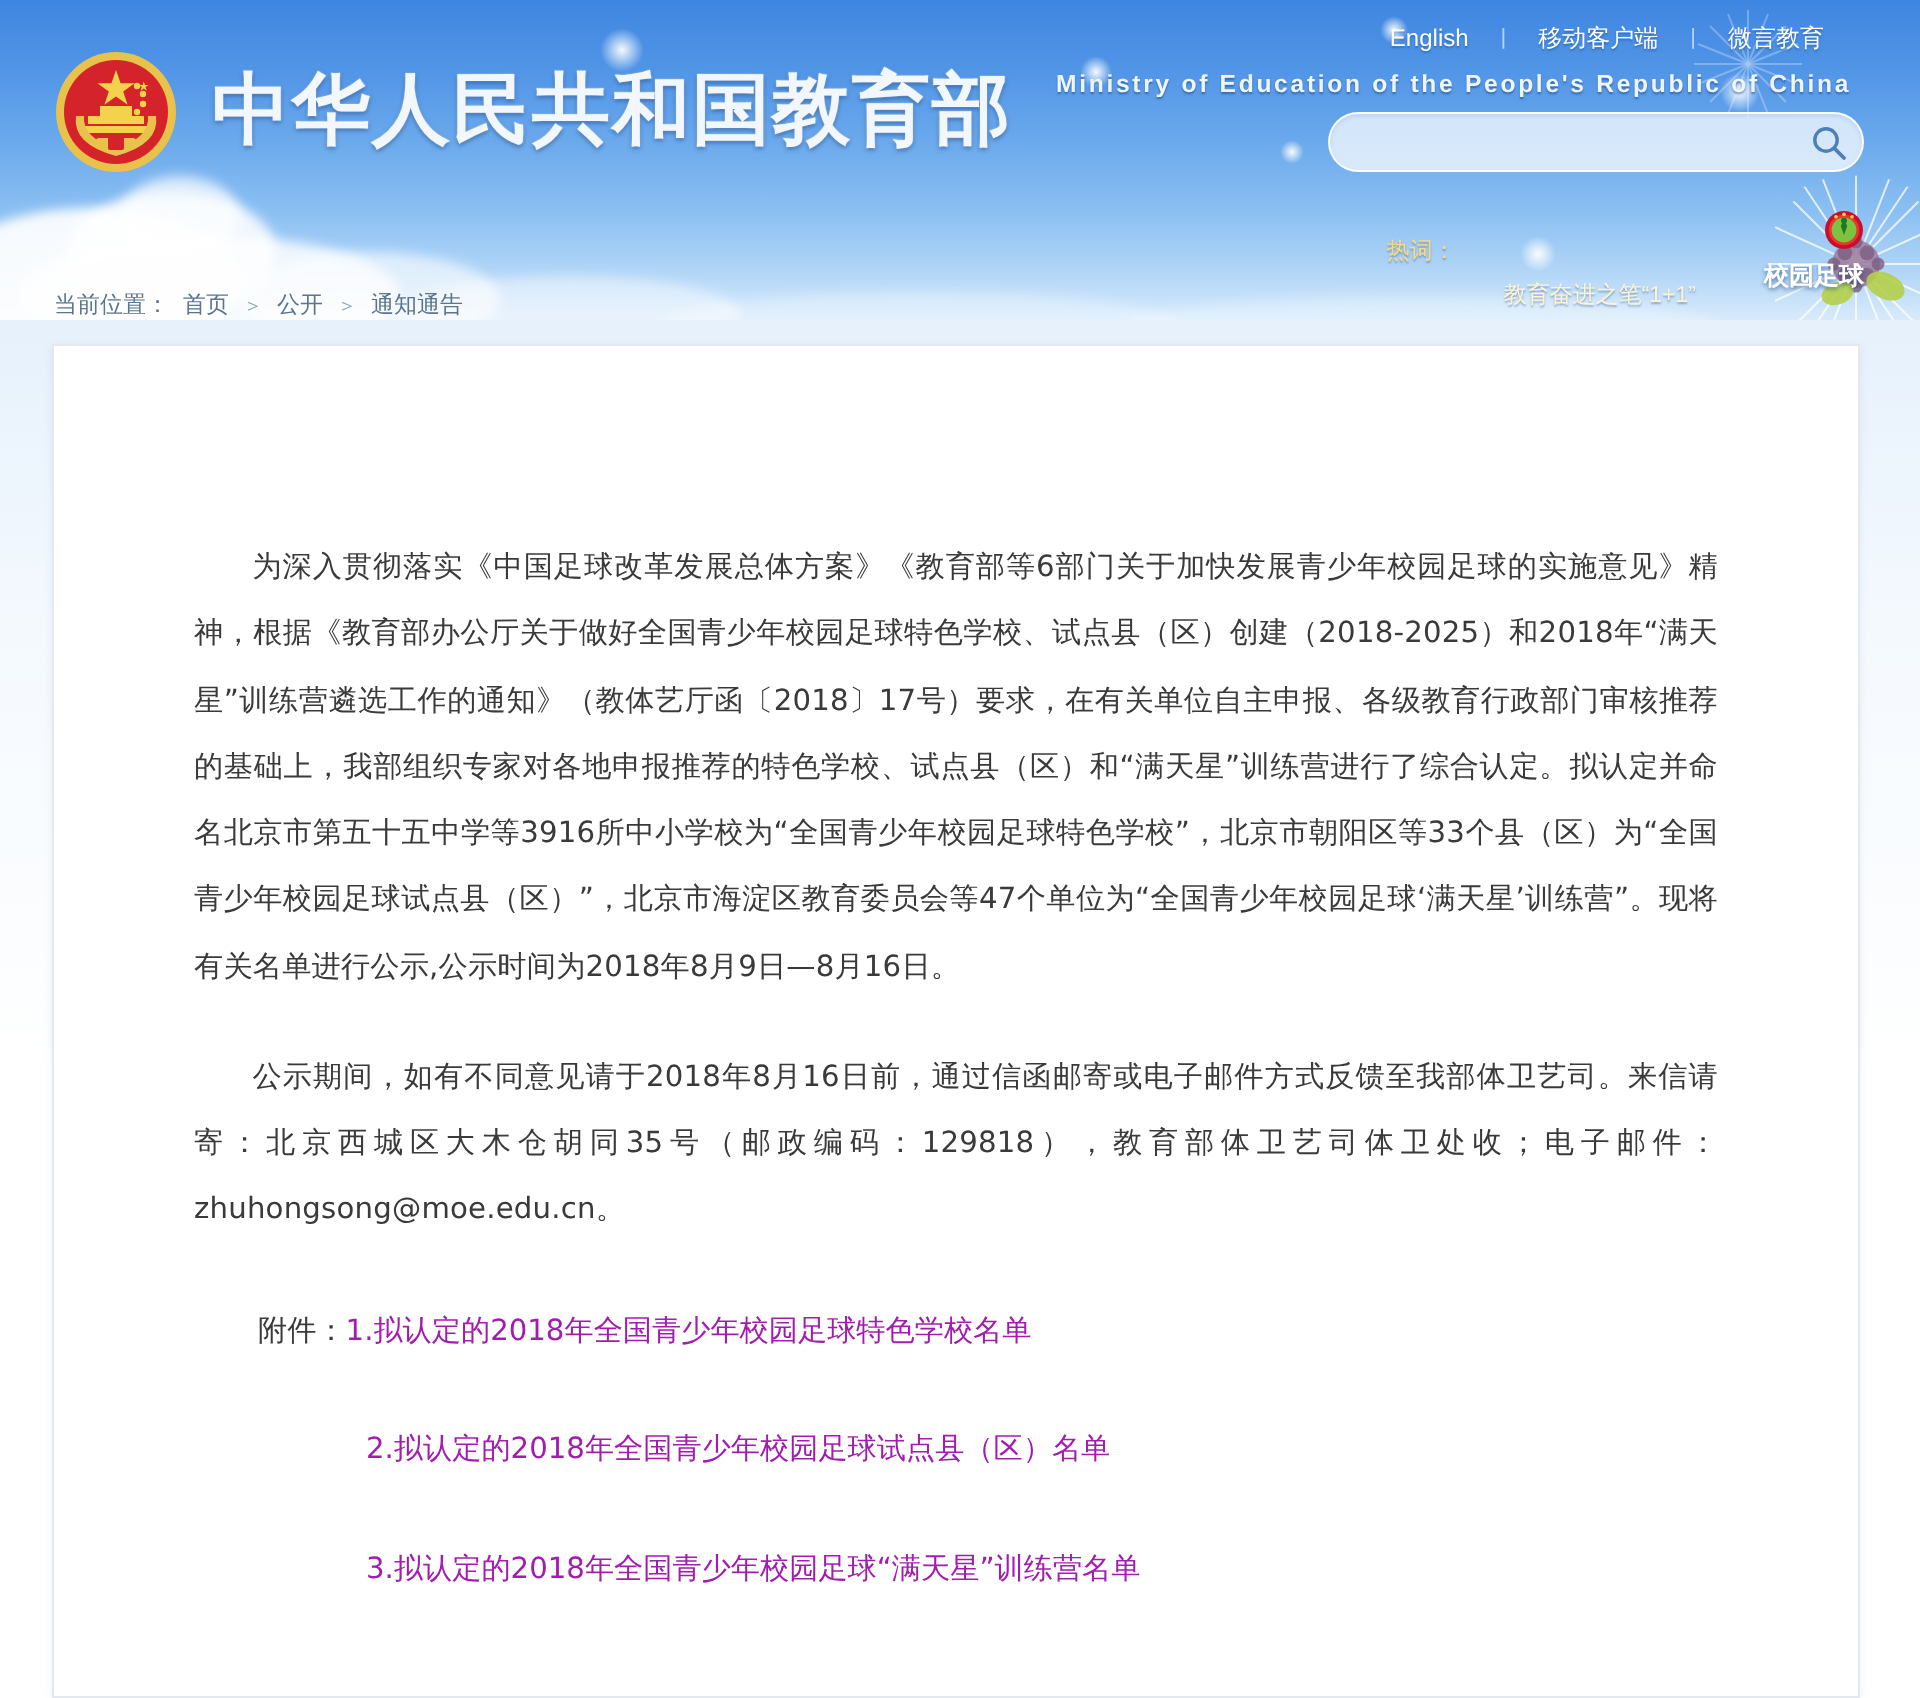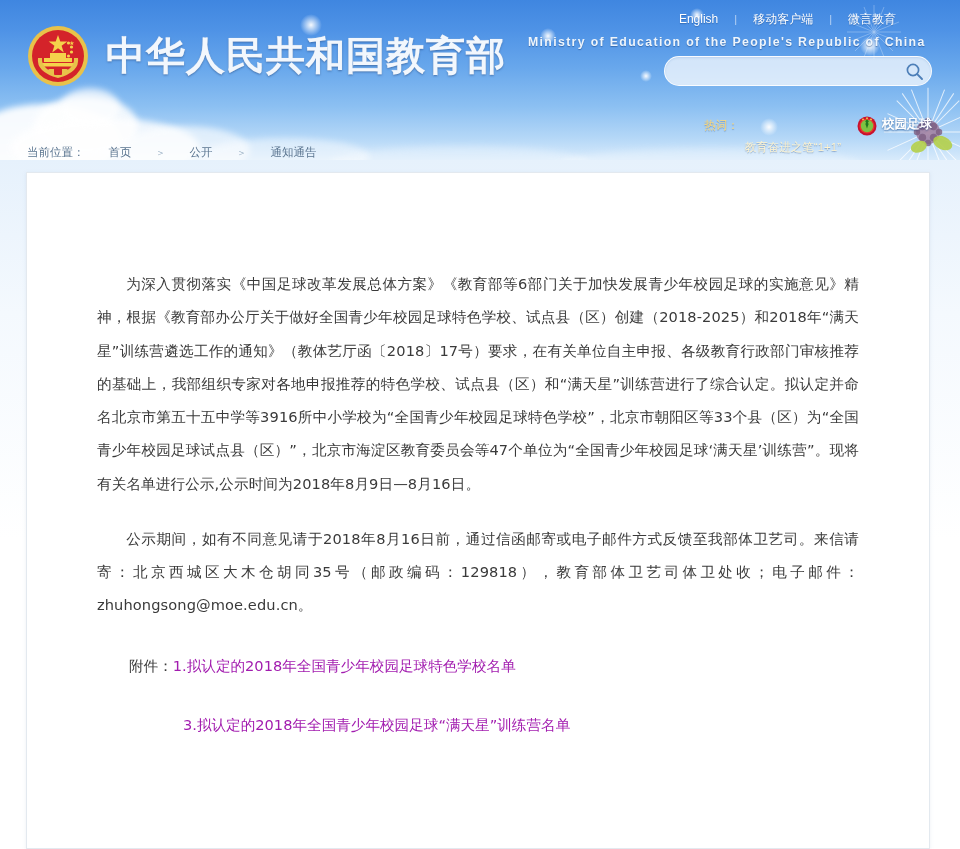--- a/index.html
+++ b/index.html
@@ -92,21 +92,21 @@
     font-weight: bold;
     color: #eef5fc;
     letter-spacing: 1.35px;
     text-shadow: 0 1px 1px rgba(20,60,120,.5);
     padding-left: 20px;
   }
 
   
   .topnav {
     position: absolute;
-    right: 48px; top: 12px;
+    right: 32px; top: 12px;
     display: flex;
     align-items: center;
     gap: 0;
     font-size: 12px;
   }
   .topnav a {
     color: #ffffff;
     text-decoration: none;
     padding: 0 16px;
     line-height: 14px;
@@ -148,42 +148,42 @@
     cursor: pointer;
     display: flex; align-items: center; justify-content: center;
   }
 
   
   .hotwords {
     position: absolute;
     right: 28px; top: 96px;
     display: flex;
     align-items: center;
-    gap: 6px;
+    gap: 24px;
     font-size: 11.5px;
     white-space: nowrap;
   }
   .hot-label { color: #ffd978; text-shadow: 0 1px 1px rgba(30,70,130,.4); }
   .hot-item  { color: #fff4d0; text-decoration: none; text-shadow: 0 1px 1px rgba(30,70,130,.4); margin-top: 44px; }
-  .zqz-badge { display: flex; align-items: flex-start; gap: 5px; margin-left: 10px; text-decoration: none; }
+  .zqz-badge { display: flex; align-items: flex-end; gap: 5px; margin-left: 10px; text-decoration: none; flex-direction: column; }
   .zqz-logo { width: 20px; height: 20px; display: block; }
   .zqz-text {
     font-size: 12.5px; font-weight: bold; color: #ffffff;
     text-shadow: 0 1px 2px rgba(20,60,120,.6);
   }
 
   
   .breadcrumb {
     position: absolute;
     left: 27px; bottom: 12px;
     font-size: 11.5px;
     color: #5b7590;
     display: flex;
     align-items: center;
-    gap: 24px;
+    gap: 7px;
     white-space: nowrap;
   }
   .breadcrumb a { color: #5b7590; text-decoration: none; }
   .breadcrumb .bc-sep { color: #8ba4bb; font-size: 10px; }
 
   
   .page-bg {
     position: absolute;
     left: 0; top: 160px;
     width: 960px; height: 689px;
@@ -413,18 +413,22 @@
       <p class="para">公示期间，如有不同意见请于2018年8月16日前，通过信函邮寄或电子邮件方式反馈至我部体卫艺司。来信请寄：北京西城区大木仓胡同35号（邮政编码：129818），教育部体卫艺司体卫处收；电子邮件：zhuhongsong@moe.edu.cn。</p>
     </div>
 
     <div class="attachments">
       <div class="att-row">
         <span class="att-label">附件：</span>
         <a href="#" class="att-link">1.拟认定的2018年全国青少年校园足球特色学校名单</a>
       </div>
       <div class="att-row">
         <span class="att-spacer"></span>
+        <a href="#" class="att-link">2.拟认定的2018年全国青少年校园足球试点县（区）名单</a>
+      </div>
+      <div class="att-row">
+        <span class="att-spacer"></span>
         <a href="#" class="att-link">3.拟认定的2018年全国青少年校园足球“满天星”训练营名单</a>
       </div>
     </div>
 
   </div>
 </div>
 
 </body></html>

